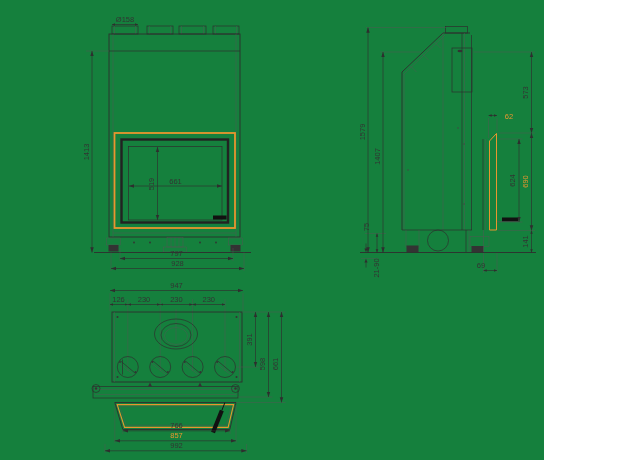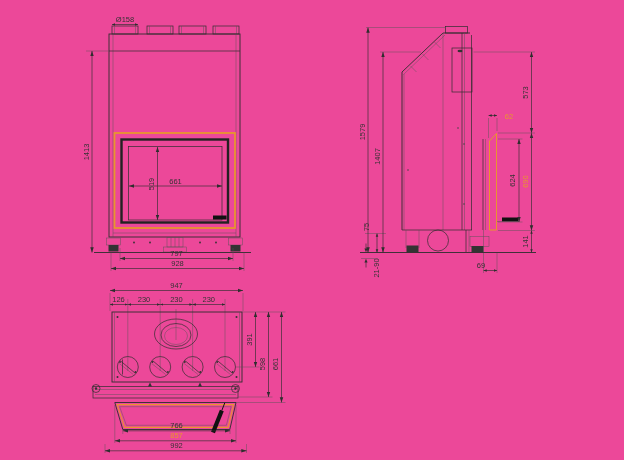--- a/index.html
+++ b/index.html
@@ -1,16 +1,16 @@
 <!DOCTYPE html>
 <html><head>
 <meta charset="utf-8">
 <style>
   html,body{margin:0;padding:0;background:#ffffff;}
-  .canvas{position:relative;width:624px;height:460px;background:#ec4899;overflow:hidden;}
+  .canvas{position:relative;width:544px;height:460px;background:#15803d;overflow:hidden;}
   svg text{font-family:"Liberation Sans","DejaVu Sans",sans-serif;font-size:7.5px;fill:#333;}
   svg text.o{fill:#E8952F;}
   .ln{stroke:#2E2E2E;fill:none;stroke-width:.9;}
   .lt{stroke:#2E2E2E;fill:none;stroke-width:.7;}
   .tn{stroke:#555;fill:none;stroke-width:.45;}
   .dm{stroke:#2E2E2E;fill:none;stroke-width:.65;}
   .or{stroke:#E8952F;fill:none;}
 </style>
 </head>
 <body>

